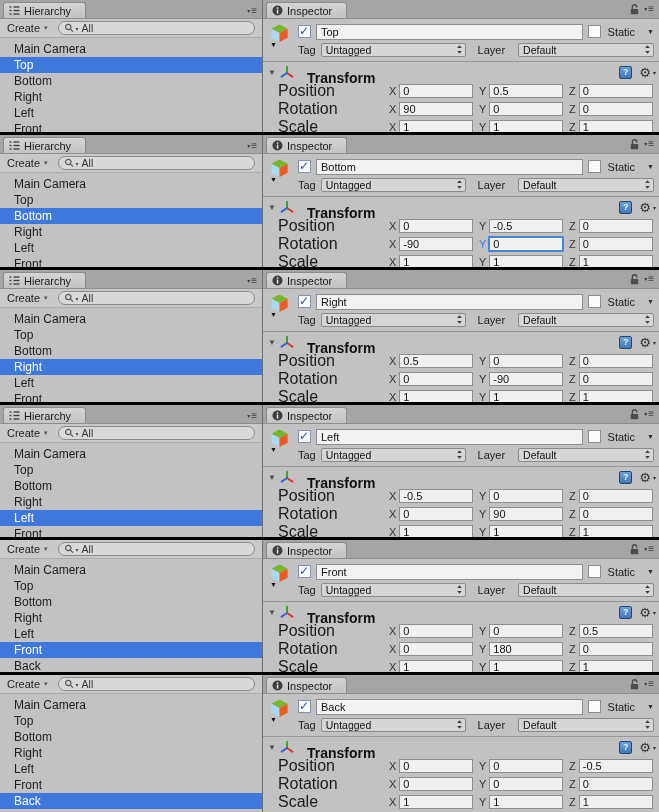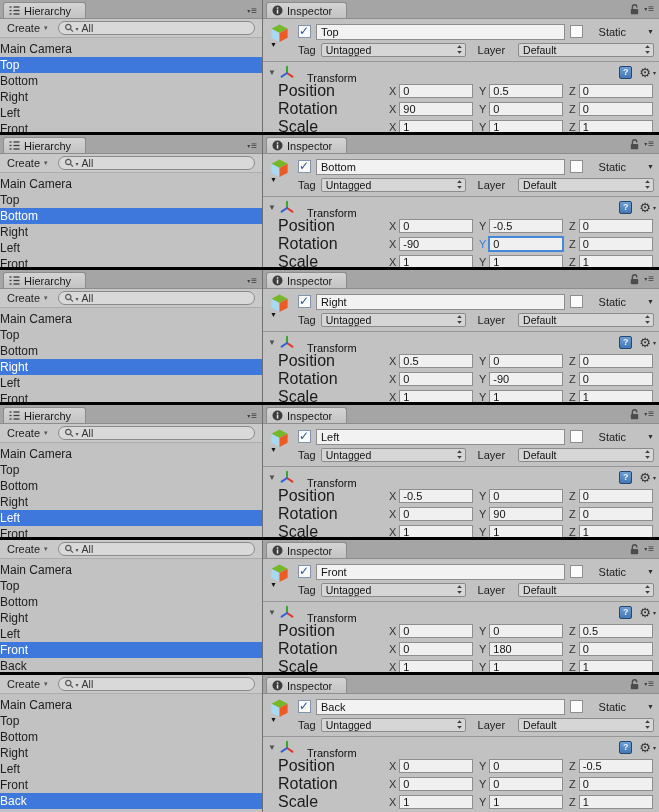--- a/index.html
+++ b/index.html
@@ -29,57 +29,57 @@
               display:flex; align-items:center; padding:0 4px; gap:7px; }
   .create-btn { display:flex; align-items:center; gap:4px; font-size:11px; color:#222; padding:0 3px; }
   .create-btn .tri { font-size:7px; color:#555; }
   .searchpill { flex:1; height:12px; background:#d9d9d9; border:1px solid #8a8a8a;
                 border-radius:8px; display:flex; align-items:center; gap:1px; padding:0 5px;
                 margin-right:3px; }
   .searchpill .tri { font-size:6px; color:#555; margin-right:2px; }
   .searchtext { font-size:10.5px; color:#333; }
 
   .hlist { flex:1; overflow:hidden; padding-top:3px; }
-  .hrow { height:16px; line-height:16px; font-size:12px; color:#1d1d1d; 
+  .hrow { height:16px; line-height:16px; font-size:12px; color:#1d1d1d; padding-left:14px;
           white-space:nowrap; }
   .hrow.selected { background:#3e78dd; color:#fff; }
 
   
   .insp { flex:1; min-width:0; display:flex; flex-direction:column; background:#c2c2c2; overflow:hidden; }
   .i-headgrid { display:flex; padding:3px 4px 0 4px; }
   .cubecol { width:29px; flex:none; display:flex; flex-direction:column; align-items:flex-start;
              padding:1px 0 0 2px; }
   .cube-fold { font-size:7px; color:#111; margin:-3px 0 0 1px; }
   .i-rows { flex:1; min-width:0; }
   .i-head { display:flex; align-items:center; gap:5px; height:19px; }
   .cbox { width:11px; height:11px; background:#fbfbfb; border:1px solid #8494af;
           position:relative; flex:none; }
   .cbox.checked::after { content:"✓"; position:absolute; left:0px; top:-2px;
                          font-size:12px; font-weight:bold; color:#27509f; }
   .namefield { flex:1; min-width:0; height:14px; border:1px solid #8e8e8e; background:#f2f2f2;
                font:11px "Liberation Sans","DejaVu Sans",sans-serif; color:#111; padding:0 4px; outline:none; }
-  .static-wrap { display:flex; align-items:center; gap:16px; flex:none; padding-right:1px; }
+  .static-wrap { display:flex; align-items:center; gap:7px; flex:none; padding-right:1px; }
   .static-box { width:11px; height:11px; background:#fbfbfb; border:1px solid #8e8e8e; }
   .static-label { font-size:11px; color:#1c1c1c; }
   .static-arrow { font-size:7px; color:#2e2e2e; margin-left:5px; }
 
   .i-tagrow { display:flex; align-items:center; gap:5px; height:17px; font-size:11px; color:#1c1c1c;
               padding-right:1px;justify-content:space-between; }
   .dropdown { height:14px; box-sizing:border-box; background:#d6d6d6; border:1px solid #8b8b8b;
               border-radius:2px; display:flex; align-items:center; padding:0 2px 0 4px;
               font-size:10.5px; color:#111; }
   .dropdown .dval { flex:1; min-width:0; white-space:nowrap; overflow:hidden; }
   .dd-tag { flex:1.07; min-width:0; }
   .dd-layer { flex:1; min-width:0;margin-left:8px; }
   .laylab { margin-left:7px; }
 
   .t-head { height:20px; flex:none; border-top:1px solid #979797; margin-top:3px;
             display:flex; align-items:center; gap:4px; padding:0 5px; }
   .fold { font-size:8px; color:#4f4f4f; }
-  .t-title { font-weight:normal; font-size:11px; color:#101010; margin-left:9px;margin-top:12px; }
+  .t-title { font-weight:bold; font-size:14px; color:#101010; margin-left:9px;margin-top:12px; }
   .t-icons { margin-left:auto; display:flex; align-items:center; gap:7px; }
   .help-ic { width:13px; height:13px; box-sizing:border-box; background:linear-gradient(#6d9fd4,#4577b4);
              border:1px solid #24476f; border-radius:2px; color:#eaf2fb; font-size:9px; font-weight:bold;
              text-align:center; line-height:11px; }
   .gear-ic { font-size:13px; color:#333; line-height:13px; position:relative; margin-right:3px; }
   .gear-ic::after { content:"▾"; position:absolute; right:-5px; bottom:-1px; font-size:6px; color:#333; }
 
   .t-row { display:flex; align-items:center; height:18px; padding:0 4px 0 15px; }
   .t-rowlabel { width:111px; flex:none; font-size:16px; color:#1b1b1b; }
   .fieldgrp { flex:1; min-width:0; display:flex; align-items:center; gap:3px; margin-right:6px; }

